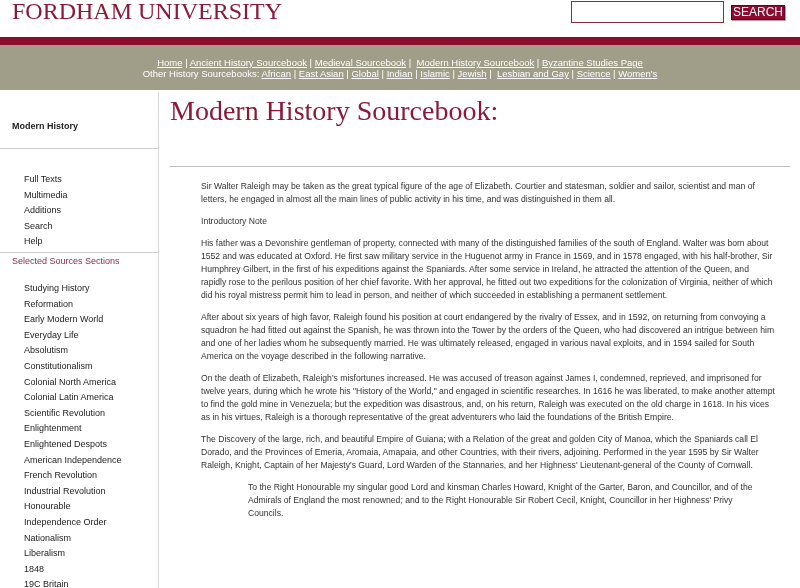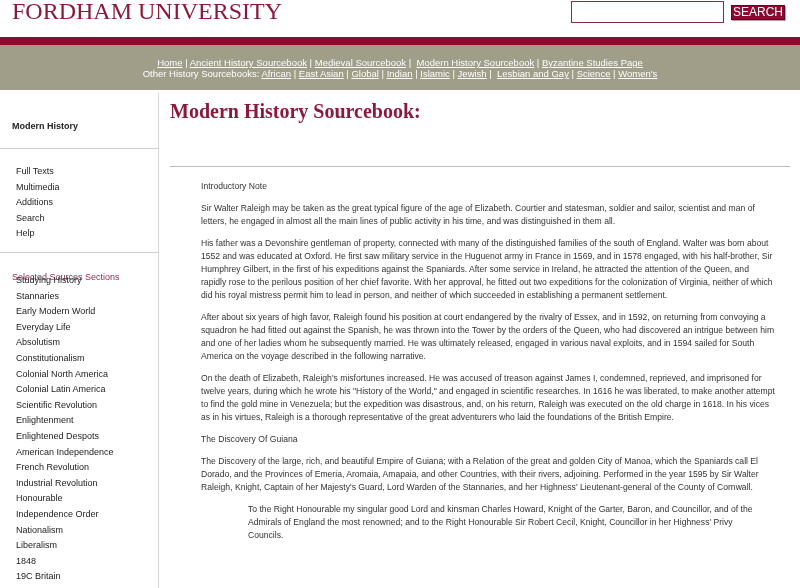--- a/index.html
+++ b/index.html
@@ -43,31 +43,31 @@
     .sidebar {
       position: absolute; left: 0; top: 92px; width: 158px; height: 496px;
       background: #fff; border-right: 1px solid #d8d8d8;
     }
     .sidebar .heading {
       position: absolute; left: 12px; top: 29px; font-size: 9px; font-weight: bold; color: #222;
     }
     .sidebar .hr { position: absolute; left: 0; width: 158px; height: 1px; background: #cfcfcf; }
     .sidebar .hr.h1 { top: 56px; }
     .sidebar .hr.h2 { top: 160px; }
-    .side-list { position: absolute; left: 12px; margin: 4px; padding: 0; list-style: none; }
+    .side-list { position: absolute; left: 12px; margin: 12px; padding: 0; list-style: none; }
     .side-list li { font-size: 9px; line-height: 15.6px; color: #222; white-space: nowrap; }
     .side-list.main { top: 68px; }
-    .section-label { position: absolute; left: 12px; top: 164px; font-size: 9px; color: #8b2a55; margin-top: 16px; }
+    .section-label { position: absolute; left: 12px; top: 164px; font-size: 9px; color: #8b2a55; }
     .side-list.sections { top: 177px; }
 
     .content { position: absolute; left: 170px; top: 92px; width: 630px; }
     .page-title {
       position: absolute; left: 0; top: 5px;
-      font-family: "Liberation Serif", serif; font-size: 20px; color: #8b1a3a;
-      line-height: 28px; white-space: nowrap; font-weight: bold;
+      font-family: "Liberation Serif", serif; font-size: 28px; color: #8b1a3a;
+      line-height: 28px; white-space: nowrap;
     }
     .subtitle {
       position: absolute; left: 0; top: 35px; font-size: 12.5px; font-weight: bold; color: #333;
       line-height: 16px;
     }
     .content-hr { position: absolute; left: 0; top: 74px; width: 620px; height: 1px; background: #bdbdbd; }
     .article { position: absolute; left: 31px; top: 88px; width: 574px; font-size: 8.6px; color: #333; line-height: 13px; }
     .article p { margin: 0 0 9px 0; }
     .article .quote { margin-left: 47px; margin-right: 10px; }
   </style>
@@ -98,21 +98,21 @@
     <li>Full Texts</li>
     <li>Multimedia</li>
     <li>Additions</li>
     <li>Search</li>
     <li>Help</li>
   </ul>
   <div class="hr h2"></div>
   <div class="section-label">Selected Sources Sections</div>
   <ul class="side-list sections">
     <li>Studying History</li>
-    <li>Stannaries</li>
+    <li>Reformation</li>
     <li>Early Modern World</li>
     <li>Everyday Life</li>
     <li>Absolutism</li>
     <li>Constitutionalism</li>
     <li>Colonial North America</li>
     <li>Colonial Latin America</li>
     <li>Scientific Revolution</li>
     <li>Enlightenment</li>
     <li>Enlightened Despots</li>
     <li>American Independence</li>
@@ -127,22 +127,21 @@
     <li>19C France</li>
   </ul>
 </div>
 
 <div class="content">
   <div class="page-title">Modern History Sourcebook:</div>
   <div class="subtitle">
   </div>
   <div class="content-hr"></div>
   <div class="article">
+    <p>Sir Walter Raleigh may be taken as the great typical figure of the age of Elizabeth. Courtier and statesman, soldier and sailor, scientist and man of letters, he engaged in almost all the main lines of public activity in his time, and was distinguished in them all.</p>
     <p>Introductory Note</p>
-    <p>Sir Walter Raleigh may be taken as the great typical figure of the age of Elizabeth. Courtier and statesman, soldier and sailor, scientist and man of letters, he engaged in almost all the main lines of public activity in his time, and was distinguished in them all.</p>
     <p>His father was a Devonshire gentleman of property, connected with many of the distinguished families of the south of England. Walter was born about 1552 and was educated at Oxford. He first saw military service in the Huguenot army in France in 1569, and in 1578 engaged, with his half-brother, Sir Humphrey Gilbert, in the first of his expeditions against the Spaniards. After some service in Ireland, he attracted the attention of the Queen, and rapidly rose to the perilous position of her chief favorite. With her approval, he fitted out two expeditions for the colonization of Virginia, neither of which did his royal mistress permit him to lead in person, and neither of which succeeded in establishing a permanent settlement.</p>
     <p>After about six years of high favor, Raleigh found his position at court endangered by the rivalry of Essex, and in 1592, on returning from convoying a squadron he had fitted out against the Spanish, he was thrown into the Tower by the orders of the Queen, who had discovered an intrigue between him and one of her ladies whom he subsequently married. He was ultimately released, engaged in various naval exploits, and in 1594 sailed for South America on the voyage described in the following narrative.</p>
     <p>On the death of Elizabeth, Raleigh's misfortunes increased. He was accused of treason against James I, condemned, reprieved, and imprisoned for twelve years, during which he wrote his "History of the World," and engaged in scientific researches. In 1616 he was liberated, to make another attempt to find the gold mine in Venezuela; but the expedition was disastrous, and, on his return, Raleigh was executed on the old charge in 1618. In his vices as in his virtues, Raleigh is a thorough representative of the great adventurers who laid the foundations of the British Empire.</p>
-    <p>The Discovery Of Guiana</p>
     <p>The Discovery of the large, rich, and beautiful Empire of Guiana; with a Relation of the great and golden City of Manoa, which the Spaniards call El Dorado, and the Provinces of Emeria, Aromaia, Amapaia, and other Countries, with their rivers, adjoining. Performed in the year 1595 by Sir Walter Raleigh, Knight, Captain of her Majesty's Guard, Lord Warden of the Stannaries, and her Highness' Lieutenant-general of the County of Cornwall.</p>
     <p class="quote">To the Right Honourable my singular good Lord and kinsman Charles Howard, Knight of the Garter, Baron, and Councillor, and of the Admirals of England the most renowned; and to the Right Honourable Sir Robert Cecil, Knight, Councillor in her Highness' Privy Councils.</p>
   </div>
 </div>
 
 </body></html>

